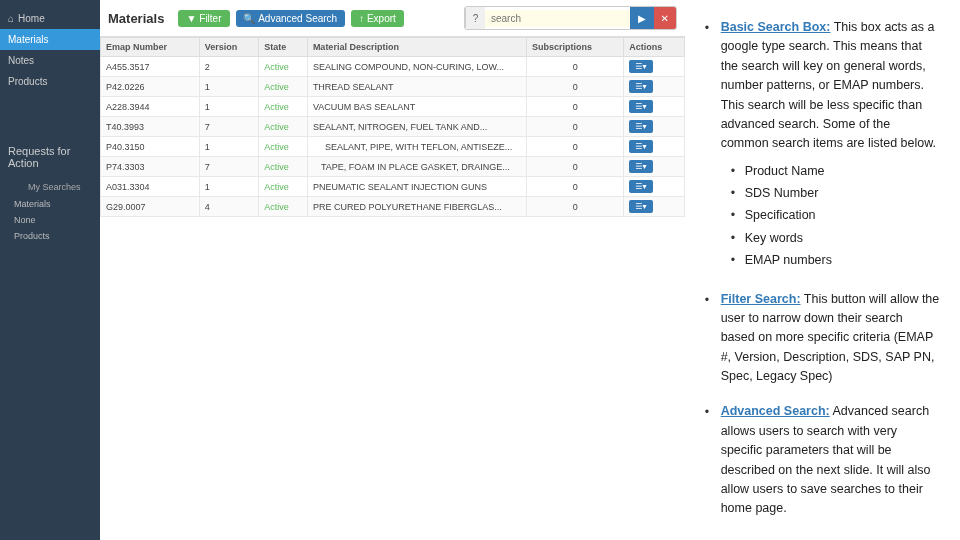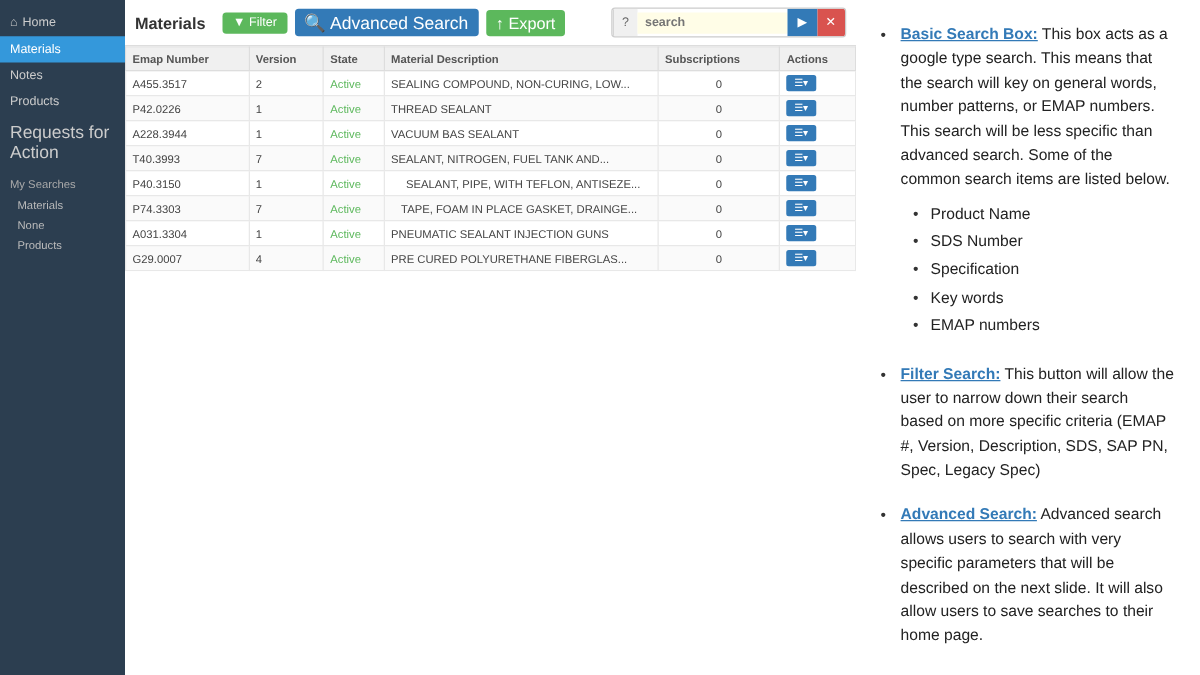--- a/index.html
+++ b/index.html
@@ -36,20 +36,21 @@
       display: flex;
       align-items: center;
       gap: 4px;
     }
 
     .sidebar-section {
       padding: 4px 8px;
       color: #aaa;
       font-size: 9px;
       margin-top: 4px;
+      margin-left: 20px;
     }
 
     .sidebar-sub {
       padding: 3px 14px;
       color: #bbb;
       font-size: 9px;
       cursor: pointer;
     }
 
     .app-main {
@@ -88,52 +89,51 @@
       display: flex;
       align-items: center;
       gap: 3px;
     }
 
     .btn-advanced {
       background: #337ab7;
       color: #fff;
       border: none;
       padding: 3px 8px;
-      font-size: 14px;
+      font-size: 10px;
       border-radius: 3px;
       cursor: pointer;
     }
 
     .btn-export {
       background: #5cb85c;
       color: #fff;
       border: none;
       padding: 3px 8px;
-      font-size: 13px;
+      font-size: 10px;
       border-radius: 3px;
       cursor: pointer;
     }
 
     .search-box {
       display: flex;
       align-items: center;
       margin-left: auto;
       border: 1px solid #ccc;
       border-radius: 3px;
       overflow: hidden;
     }
 
     .search-input {
       border: none;
       outline: none;
       padding: 3px 6px;
       font-size: 10px;
-      width: 120px;
+      width: 145px;
       background: #fffde7;
-      font-weight: bold;
     }
 
     .search-help {
       background: #f0f0f0;
       border-left: 1px solid #ccc;
       width: 20px;
       height: 22px;
       display: flex;
       align-items: center;
       justify-content: center;
@@ -268,21 +268,21 @@
     </div>
     <div class="sidebar-item active">
       <span>Materials</span>
     </div>
     <div class="sidebar-item">
       <span>Notes</span>
     </div>
     <div class="sidebar-item">
       <span>Products</span>
     </div>
-    <div class="sidebar-item" style="font-size:14px;">
+    <div class="sidebar-item" style="font-size:11px;margin-top:48px;">
       <span>Requests for Action</span>
     </div>
     <div class="sidebar-section">
       <span>My Searches</span>
     </div>
     <div class="sidebar-sub">
       <span>Materials</span>
     </div>
     <div class="sidebar-sub">
       <span>None</span>

